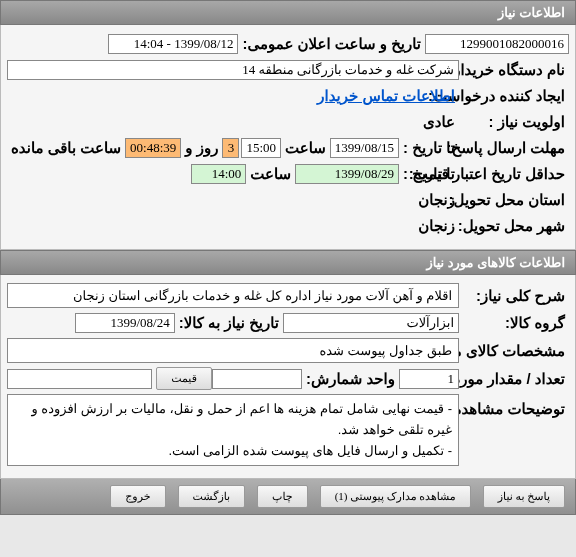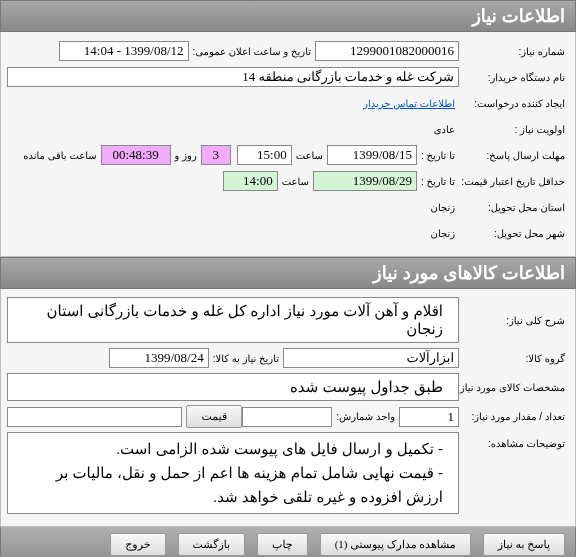--- a/index.html
+++ b/index.html
@@ -8,58 +8,59 @@
   font-size: 11px;
   background: #e8e8e8;
   width: 576px;
   color: #000;
 }
 .section-header {
   background: linear-gradient(to bottom, #a8a8a8, #888888);
   color: #fff;
   padding: 4px 10px;
   font-weight: bold;
-  font-size: 18px;
+  font-size: 13px;
   border: 1px solid #777;
 }
 .form-body {
   background: #f5f5f5;
   padding: 8px 6px;
   border: 1px solid #bbb;
   border-top: none;
 }
 .row {
   display: flex;
   align-items: center;
   margin-bottom: 4px;
   min-height: 22px;
 }
 .label {
   white-space: nowrap;
   padding: 0 4px;
-  font-size: 10px;
+  font-size: 15px;
+  font-weight: bold;
 }
 .w-label { width: 110px; text-align: right; }
 .field {
   border: 1px solid #888;
   background: #fff;
   height: 20px;
   padding: 2px 4px;
   font-size: 13px;
   font-family: Tahoma;
   display: inline-flex;
   align-items: center;
 }
-.field.yellow { background: #f0abfc; }
+.field.yellow { background: #fdba74; }
 .field.green { background: #d4f5d4; }
 .textarea-like {
   border: 1px solid #888;
   background: #fff;
-  padding: 4px 15px;
-  font-size: 15px;
+  padding: 4px 6px;
+  font-size: 13px;
   min-height: 20px;
   flex: 1;
 }
 .multiline { min-height: 36px; line-height: 1.6; }
 .footer-bar {
   background: linear-gradient(to bottom, #b0b0b0, #909090);
   padding: 6px 10px;
   display: flex;
   gap: 12px;
   border: 1px solid #777;
@@ -78,21 +79,20 @@
 .small-gap { width: 6px; }
 .price-box { border:1px solid #888; background:#fff; height:20px; flex:1; margin-right:4px; }
 </style>
 </head>
 <body>
 
 <div class="section-header">اطلاعات نیاز</div>
 <div class="form-body">
 
   <div class="row">
-    <span class="label w-label">شماره نیاز:</span>
     <span class="field" style="width:144px">1299001082000016</span>
     <span class="label">تاریخ و ساعت اعلان عمومی:</span>
     <span class="field" style="width:130px">1399/08/12 - 14:04</span>
   </div>
 
   <div class="row">
     <span class="label w-label">نام دستگاه خریدار:</span>
     <span class="field flex1">شرکت غله و خدمات بازرگانی منطقه 14</span>
   </div>
 
@@ -163,22 +163,22 @@
     <span class="field" style="width:60px">1</span>
     <span class="label">واحد شمارش:</span>
     <span class="field" style="width:90px"></span>
     <button class="btn" style="margin-right:0">قیمت</button>
     <span class="price-box"></span>
   </div>
 
   <div class="row" style="align-items:flex-start">
     <span class="label w-label" style="padding-top:6px">توضیحات مشاهده:</span>
     <div class="textarea-like multiline">
+      <div>- قیمت نهایی شامل تمام هزینه ها اعم از حمل و نقل، مالیات بر ارزش افزوده و غیره تلقی خواهد شد.</div>
       <div>- تکمیل و ارسال فایل های پیوست شده الزامی است.</div>
-      <div>- قیمت نهایی شامل تمام هزینه ها اعم از حمل و نقل، مالیات بر ارزش افزوده و غیره تلقی خواهد شد.</div>
     </div>
   </div>
 </div>
 
 <div class="footer-bar">
   <button class="btn">پاسخ به نیاز</button>
   <button class="btn">مشاهده مدارک پیوستی (1)</button>
   <button class="btn">چاپ</button>
   <button class="btn">بازگشت</button>
   <button class="btn">خروج</button>

